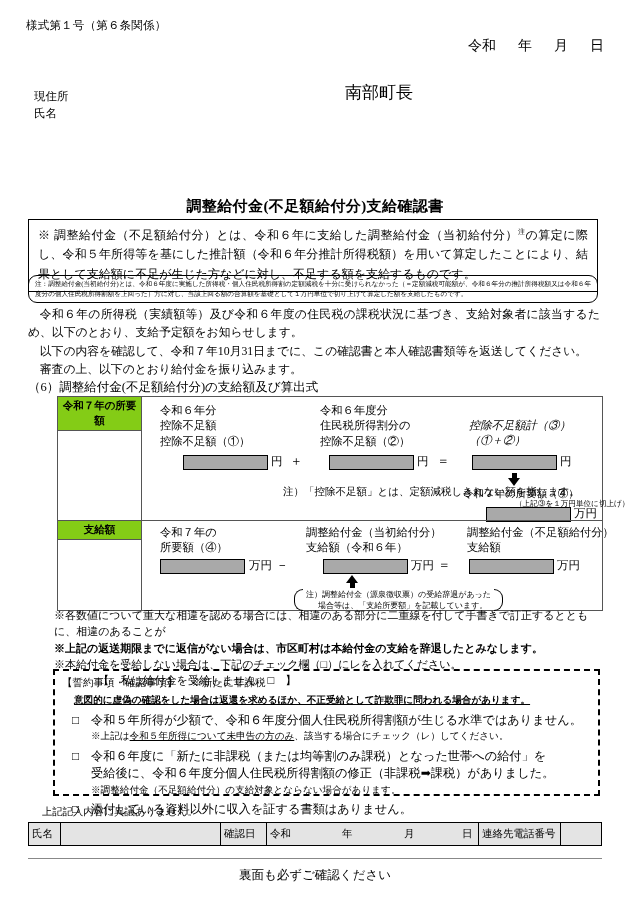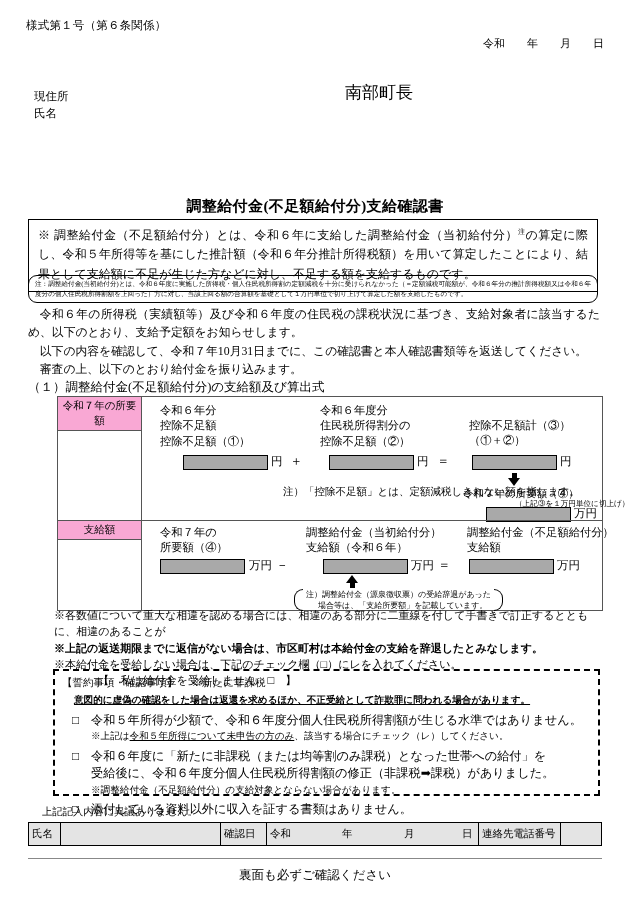--- a/index.html
+++ b/index.html
@@ -30,21 +30,21 @@
     left: 26px;
     top: 17px;
     font-size: 11.5px;
     letter-spacing: 0.2px;
     white-space: nowrap;
   }
   .date-line {
     position: absolute;
     right: 26px;
     top: 36px;
-    font-size: 11px;
+    font-size: 14px;
     white-space: nowrap;
   }
   .date-line span.g { display: inline-block; }
   .date-line span.sp { display: inline-block; width: 22px; }
 
   .addressee-block {
     position: absolute;
     left: 34px;
     top: 88px;
     font-size: 11.5px;
@@ -143,21 +143,22 @@
   .row-label .lbl {
     position: absolute;
     left: 0; top: 0;
     width: 84px;
     box-sizing: border-box;
     border-bottom: 1px solid #555;
     border-right: 1px solid #555;
     text-align: center;
     font-size: 10.5px;
     padding: 1px 0 2px 0;
-    background: #f9a8d4;
+    background: #84cc16;
+    font-weight: bold;
   }
   .row-body {
     flex: 1 1 auto;
     position: relative;
   }
   .r1 { height: 123px; }
   .r2 { height: 89px; }
 
   .col-head {
     position: absolute;
@@ -380,21 +381,21 @@
   </div>
 
   <div class="footnote-box">注：調整給付金(当初給付分)とは、令和６年度に実施した所得税・個人住民税所得割の定額減税を十分に受けられなかった（＝定額減税可能額が、令和６年分の推計所得税額又は令和６年度分の個人住民税所得割額を上回った）方に対し、当該上回る額の合算額を基礎として１万円単位で切り上げて算定した額を支給したものです。</div>
 
   <div class="para-block">
     <p>令和６年の所得税（実績額等）及び令和６年度の住民税の課税状況に基づき、支給対象者に該当するため、以下のとおり、支給予定額をお知らせします。</p>
     <p>以下の内容を確認して、令和７年10月31日までに、この確認書と本人確認書類等を返送してください。</p>
     <p>審査の上、以下のとおり給付金を振り込みます。</p>
   </div>
 
-  <div class="sec-head">（１）調整給付金(不足額給付分)の支給額及び算出式</div>
+  <div class="sec-head">（6）調整給付金(不足額給付分)の支給額及び算出式</div>
 
   <div class="calc-table">
 
     <div class="calc-row">
       <div class="row-label">
         <div class="lbl">令和７年の所要額</div>
       </div>
       <div class="row-body r1">
 
         <div class="col-head" style="left:18px; top:6px;">
@@ -408,21 +409,21 @@
 
         <div class="col-head" style="left:178px; top:6px;">
           <div>令和６年度分</div>
           <div>住民税所得割分の</div>
           <div>控除不足額（②）</div>
         </div>
         <div class="inputbox" style="left:187px; top:58px; width:85px;"></div>
         <div class="unit" style="left:275px; top:56px;">円</div>
         <div class="op" style="left:295px; top:55px;">＝</div>
 
-        <div class="col-head" style="left:327px; top:21px;">
+        <div class="col-head" style="left:327px; top:21px;font-style:italic;">
           <div>控除不足額計（③）</div>
           <div>（①＋②）</div>
         </div>
         <div class="inputbox" style="left:330px; top:58px; width:85px;"></div>
         <div class="unit" style="left:418px; top:56px;">円</div>
 
         <div class="arrow-down" style="left:366px; top:76px;">
           <span class="stem"></span>
             <span class="head"></span>
         </div>

